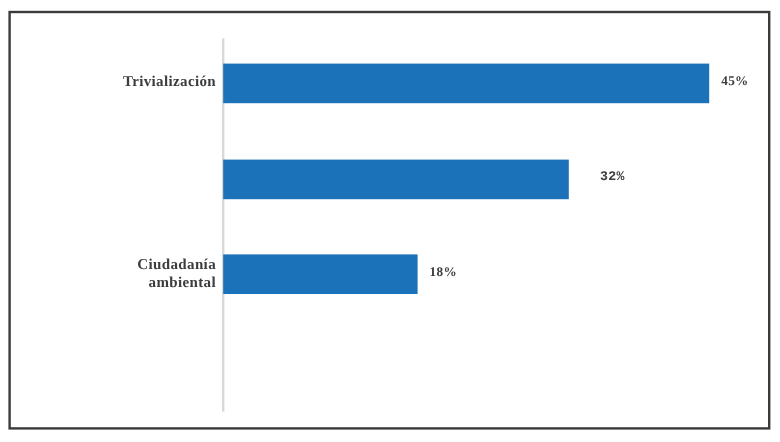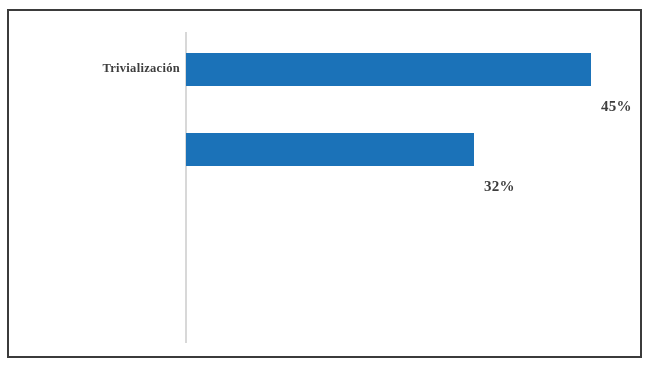--- a/index.html
+++ b/index.html
@@ -81,44 +81,51 @@
     top: 0;
     height: 33px;
     background: #1b72b8;
   }
 
   .value-label {
     position: absolute;
     top: 8px;
     color: #3d3d3d;
     font-weight: bold;
-    font-size: 15px;
+    font-size: 11px;
     line-height: 15px;
     white-space: nowrap;
     letter-spacing: 0.3px;
-    margin-top: 38px;
   }
 </style>
 </head>
 <body>
 
 <div id="screenshot">
   <div id="chart-frame">
     <div id="plot-area">
 
       <div id="category-axis-line"></div>
 
       <div class="bar-row" style="top:42px;">
         <div class="cat-label single">Trivialización</div>
         <div class="bar" id="bar-0" style="width: 405px;"></div>
         <div class="value-label" id="val-0" style="left: 592px;">45%</div>
       </div>
 
       <div class="bar-row" style="top:122px;">
         <div class="bar" id="bar-1" style="width: 288px;"></div>
-        <div class="value-label" id="val-1" style="left: 475px;">32%</div>
+        <div class="value-label" id="val-1" style="left: 491px; font-family: Liberation Mono, monospace;">32%</div>
       </div>
 
+      <div class="bar-row" style="top:201px;">
+        <div class="cat-label double">
+          <span class="ln">Ciudadanía</span>
+          <span class="ln">ambiental</span>
+        </div>
+        <div class="bar" id="bar-2" style="width: 162px;"></div>
+        <div class="value-label" id="val-2" style="left: 349px;">18%</div>
+      </div>
 
 
     </div>
   </div>
 </div>
 
 </body></html>

